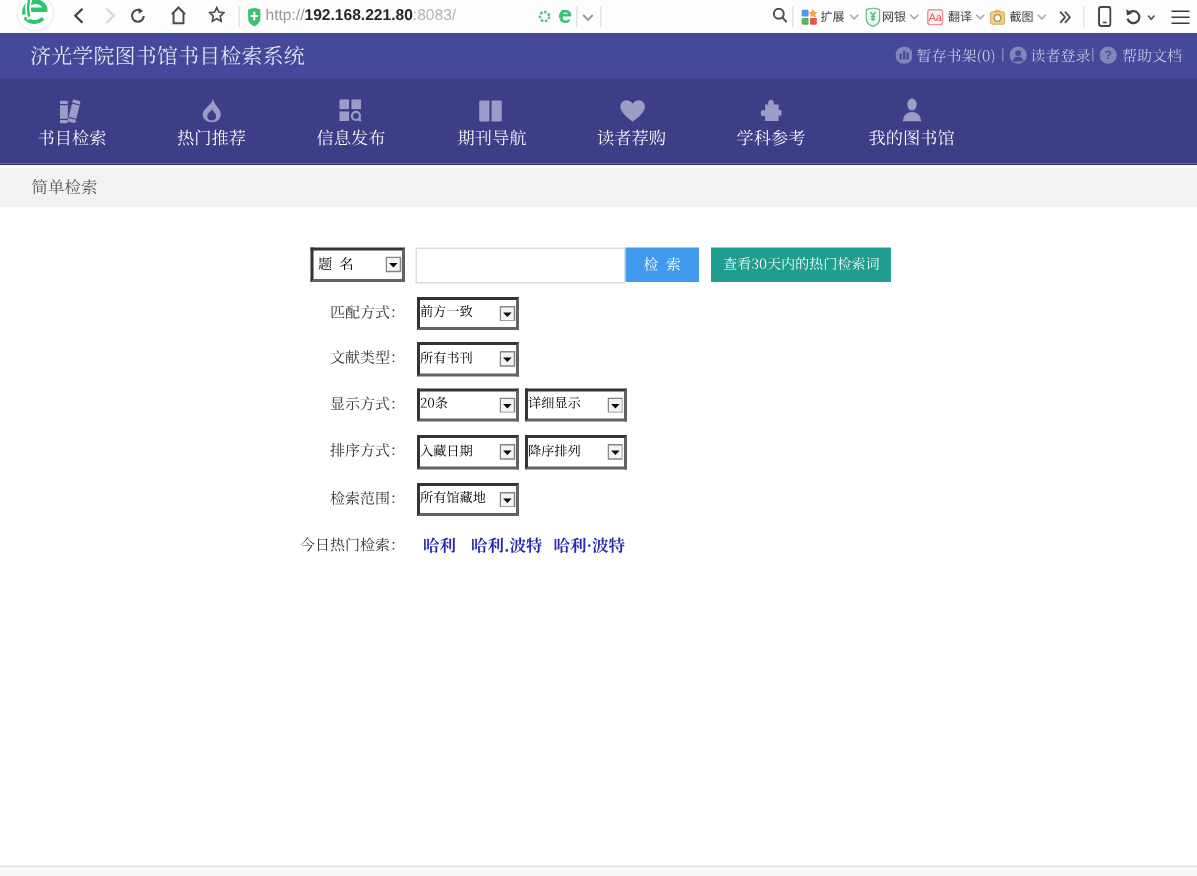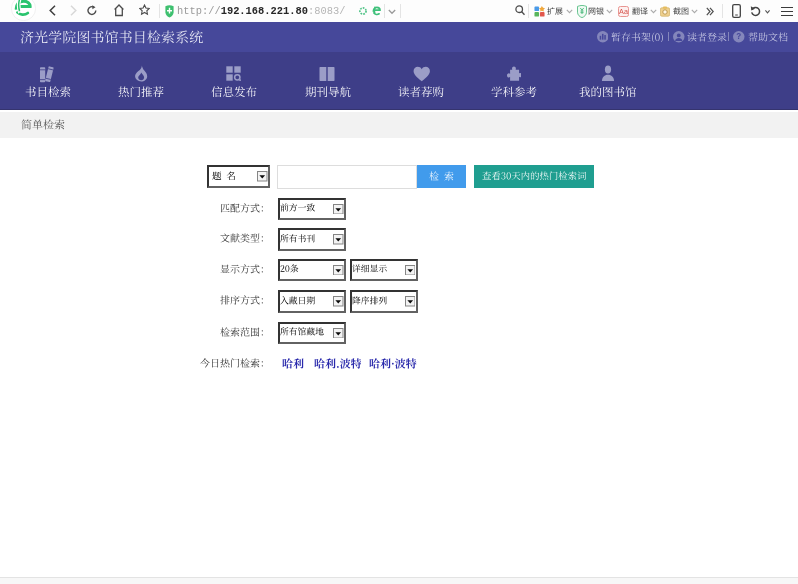--- a/index.html
+++ b/index.html
@@ -130,21 +130,21 @@
 <div style="position:absolute;left:159px;top:4px;width:1px;height:14px;background:#e4e4e4"></div>
 <svg style="position:absolute;left:165px;top:4.5px" width="9" height="13" viewBox="0 0 9 13">
 <path d="M0.4 1.3 C1.7 0.8 3.2 0.3 4.5 0.3 C5.8 0.3 7.3 0.8 8.6 1.3 L8.6 7.2 C8.6 9.8 6.6 11.8 4.5 12.5 C2.4 11.8 0.4 9.8 0.4 7.2 Z" fill="#3ec06f"></path>
 <path d="M4.5 2.8 L4.5 8.6 M2 5.7 L7 5.7" stroke="#fff" stroke-width="1.4"></path>
   </svg>
 <div style="position:absolute;left:0;top:22px;width:798px;height:30px;background:#46489a"></div>
 <div style="position:absolute;left:0;top:52px;width:798px;height:56.5px;background:#3e3e88"></div>
 <div style="position:absolute;left:0;top:108.5px;width:798px;height:1.7px;background:#35346e"></div>
 <div style="position:absolute;left:0;top:112px;width:798px;height:26px;background:#f2f2f2"></div>
 <div style="position:absolute;left:0;top:577px;width:798px;height:7px;background:#f7f7f7;border-top:1px solid #e3e3e3;box-sizing:border-box"></div>
-<div style="position:absolute;left:177px;top:0;height:22px;line-height:22px;font-family:Liberation Mono, monospace;font-size:10.4px;color:#9a9a9a;white-space:pre">http://<span style="color:#262626;font-weight:bold">192.168.221.80</span><span style="color:#b5b5b5">:8083/</span></div>
+<div style="position:absolute;left:177px;top:0;height:22px;line-height:22px;font-family:Liberation Sans, sans-serif;font-size:10.4px;color:#9a9a9a;white-space:pre">http://<span style="color:#262626;font-weight:bold">192.168.221.80</span><span style="color:#b5b5b5">:8083/</span></div>
 <svg style="position:absolute;left:359px;top:7px" width="8" height="8" viewBox="0 0 8 8">
 <circle cx="4" cy="4" r="3.1" fill="none" stroke="#4fc386" stroke-width="1.7" stroke-dasharray="1.7 1.1"></circle>
   </svg>
 <svg style="position:absolute;left:371.5px;top:6px" width="9" height="10" viewBox="0 0 9 10">
 <path d="M1.6 5.9 C1.2 3.4 2.6 1.4 4.8 1.4 C6.8 1.4 7.9 2.8 7.9 4.1 L1.7 4.1" fill="none" stroke="#3ec07a" stroke-width="1.9"></path>
 <path d="M1.9 7 C3 8.4 5.3 9 7.1 7.8" fill="none" stroke="#3ec07a" stroke-width="1.7" stroke-linecap="round"></path>
 <path d="M2.7 0.3 C1.6 2.3 1.5 5.8 2.4 8.3 L3.6 7.2 C2.9 5 3 2.5 3.8 0.9 Z" fill="#3ec07a"></path>
   </svg>
 <div style="position:absolute;left:384px;top:4px;width:1px;height:14px;background:#e4e4e4"></div>
 <svg style="position:absolute;left:388px;top:8.5px" width="8" height="6" viewBox="0 0 8 6">

